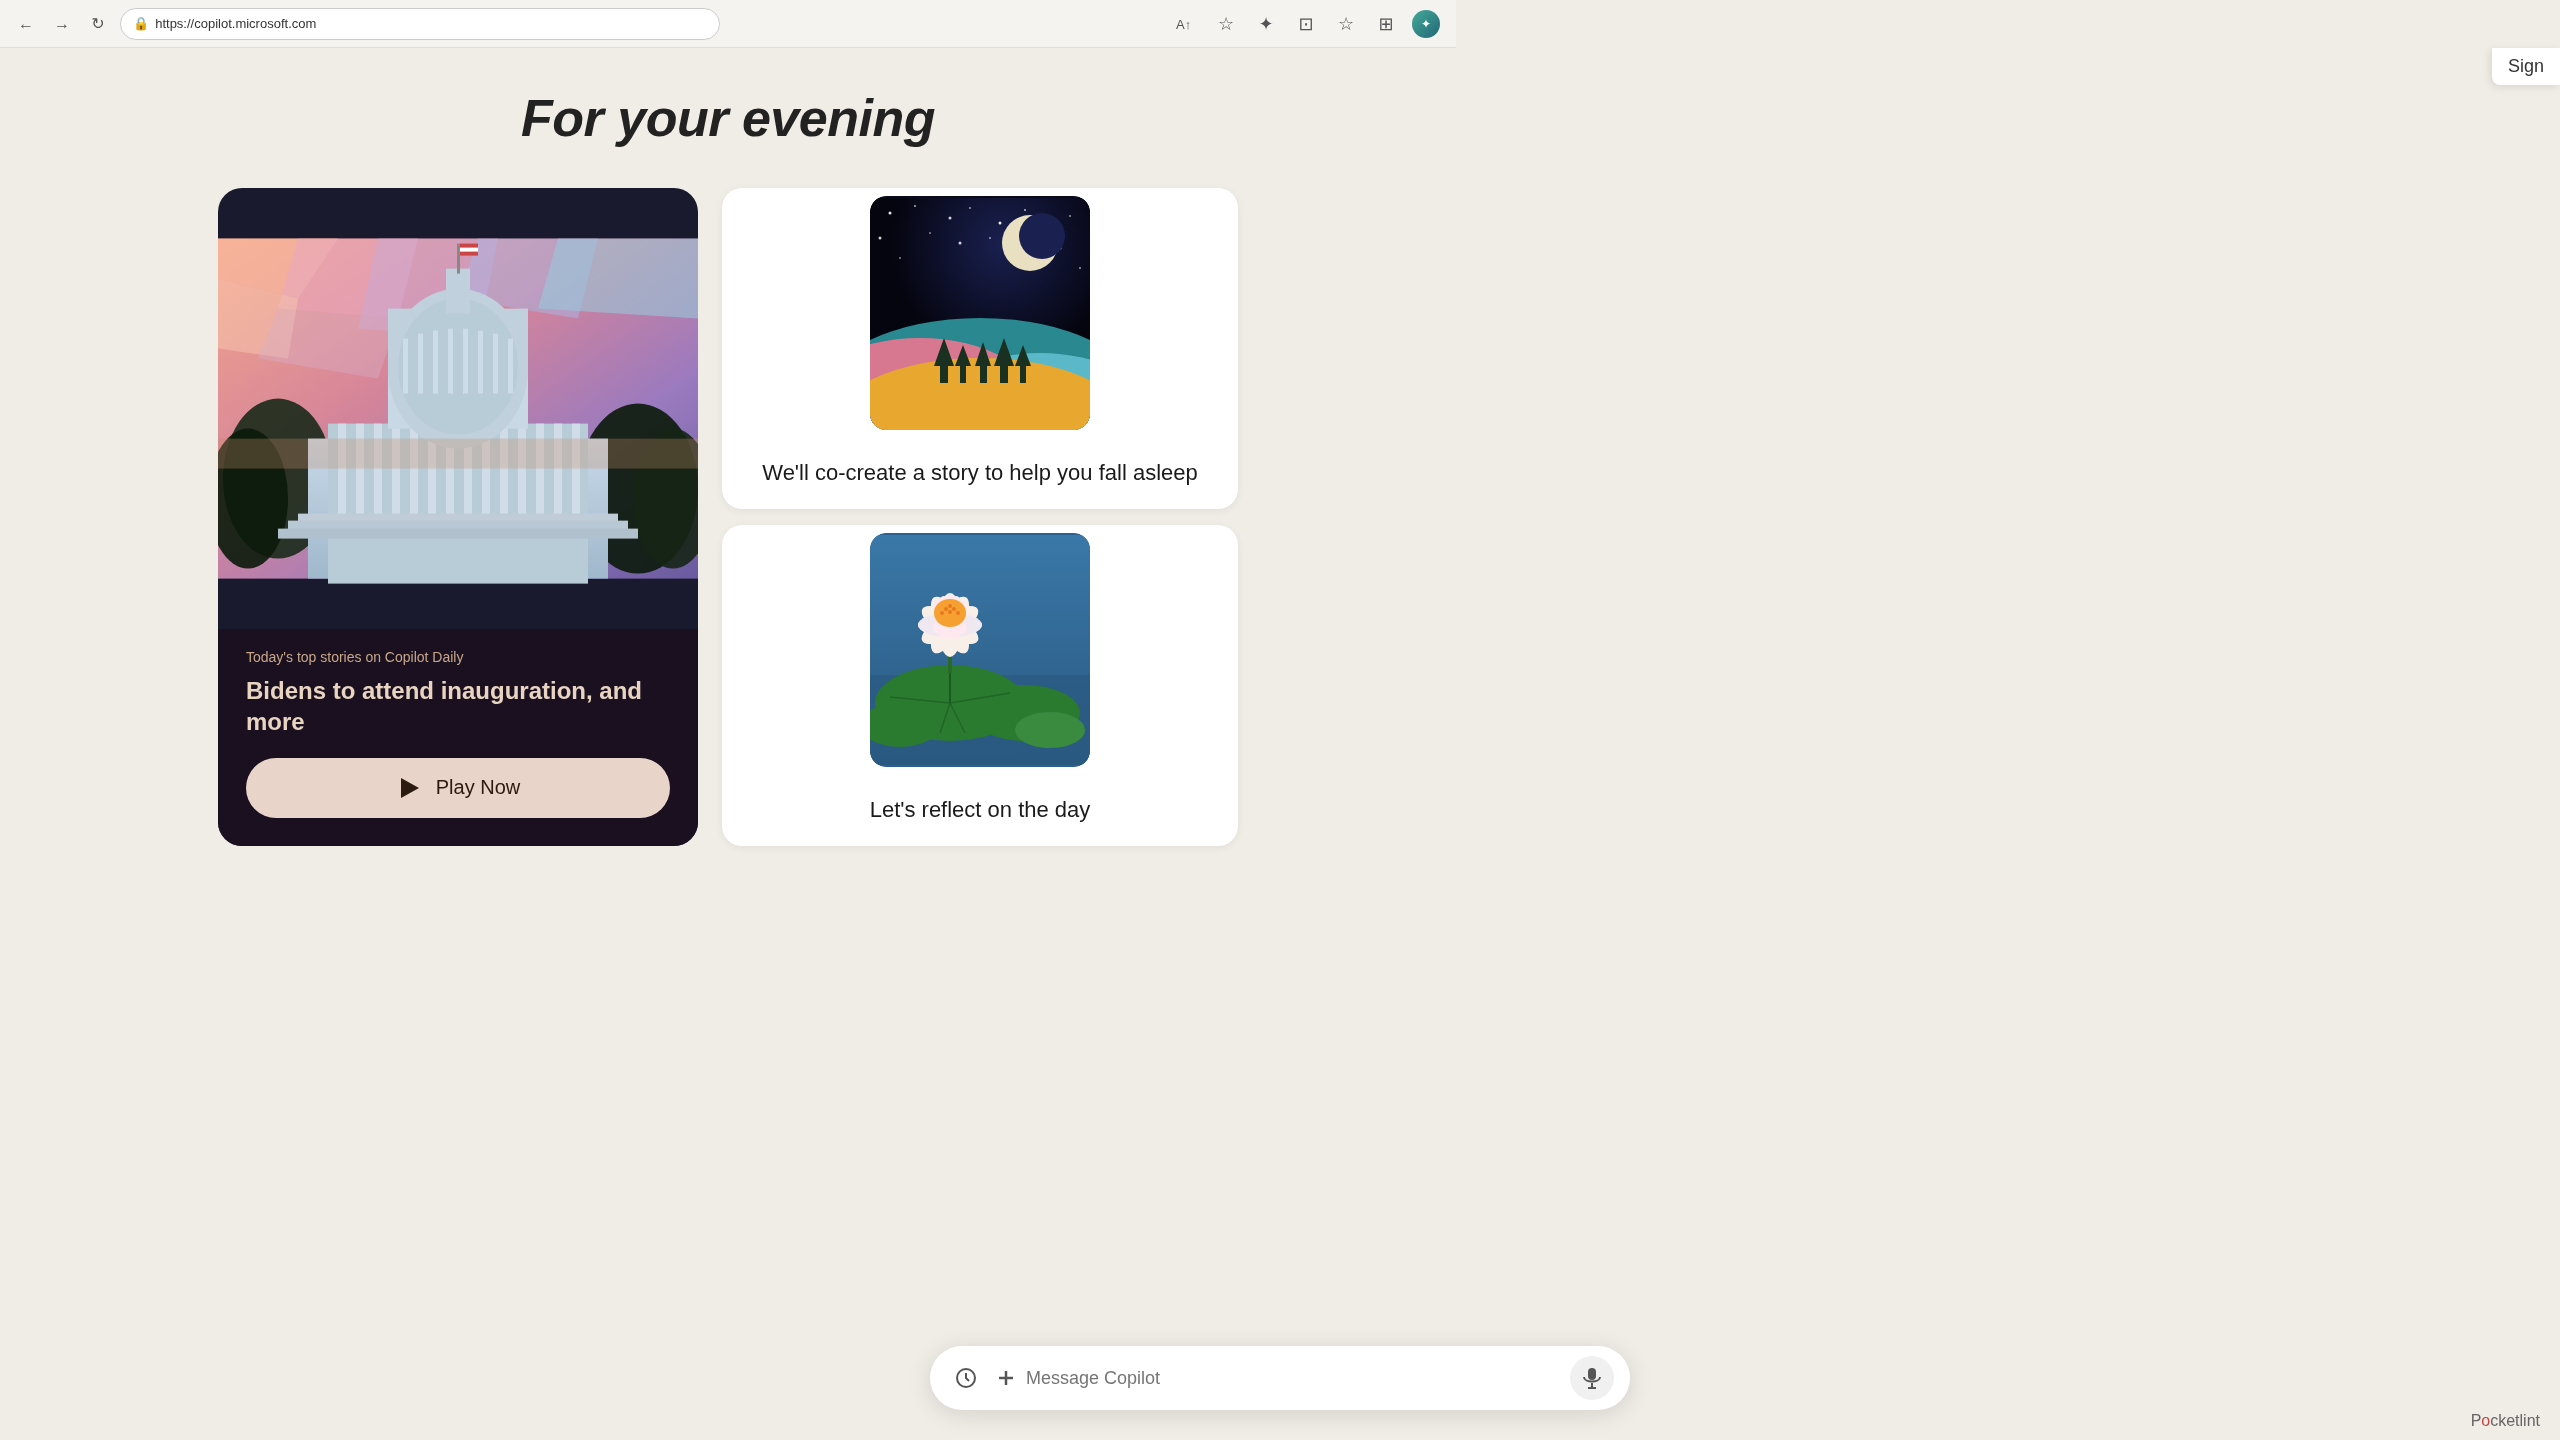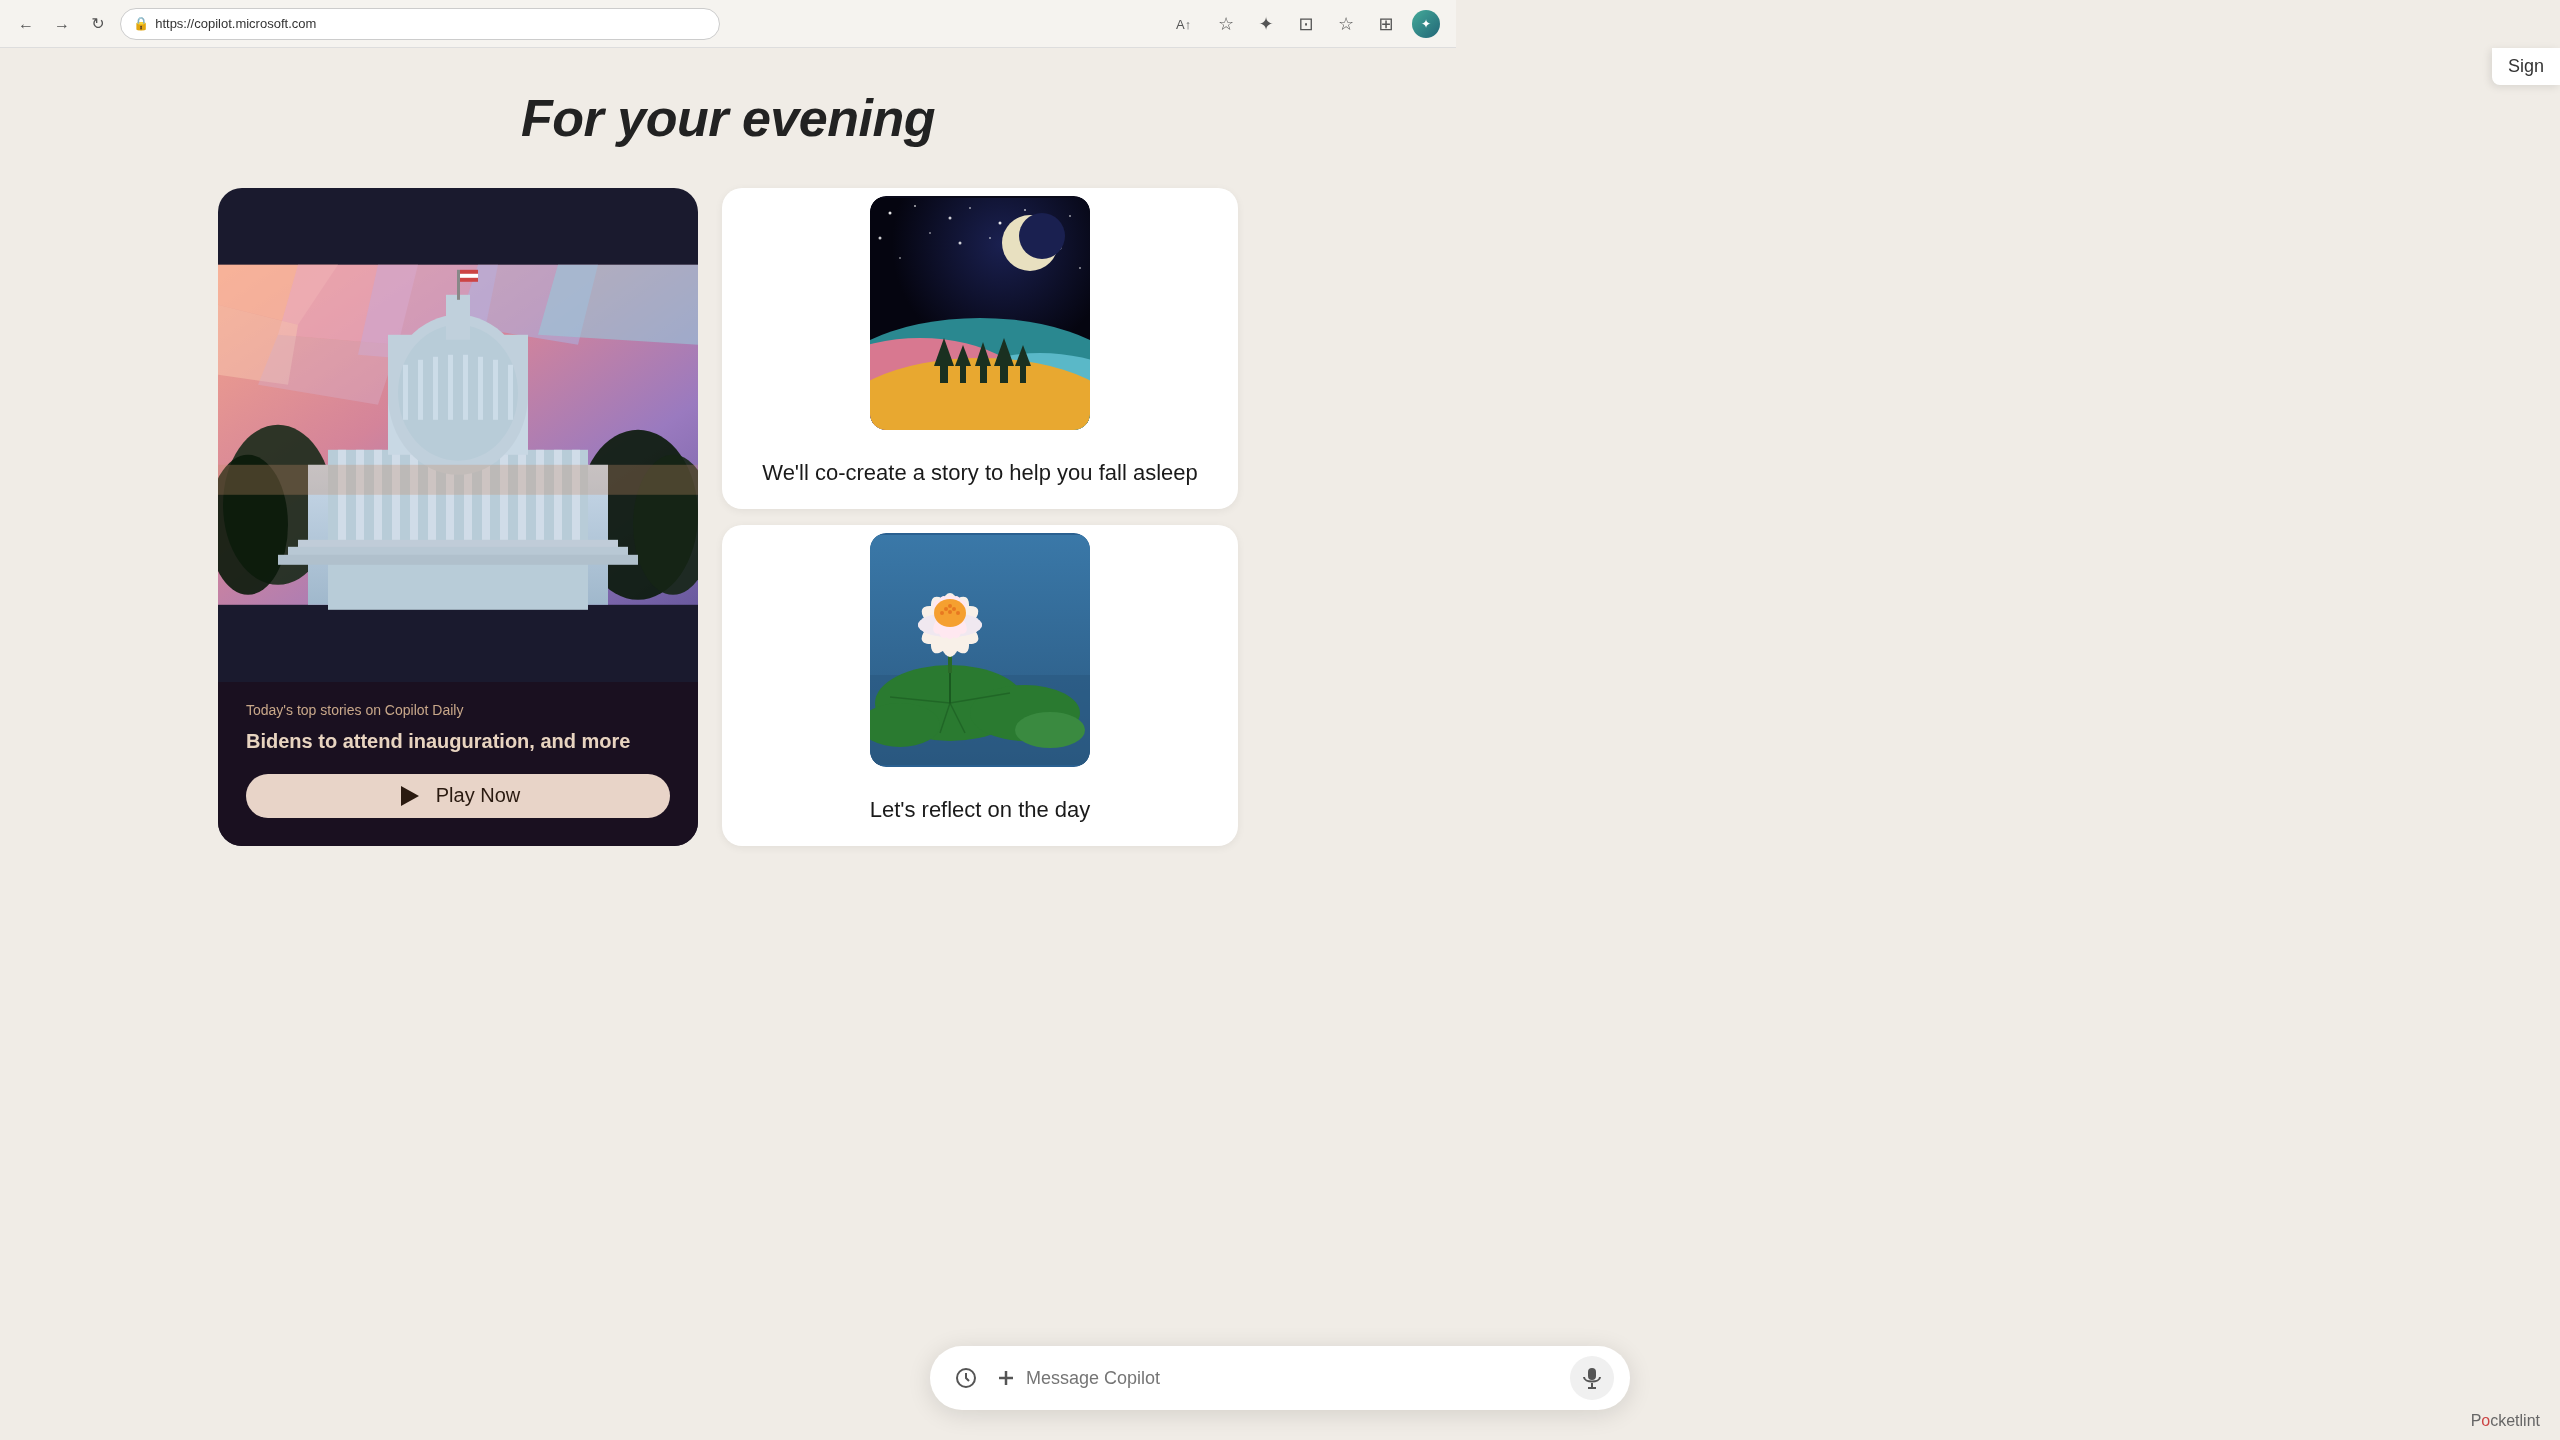--- a/index.html
+++ b/index.html
@@ -154,33 +154,33 @@
     }
 
     .card-subtitle {
       font-size: 14px;
       color: #c9a88a;
       margin-bottom: 10px;
       font-weight: 400;
     }
 
     .card-title {
-      font-size: 20px;
+      font-size: 24px;
       font-weight: 600;
       color: #e8d4c0;
       line-height: 1.3;
       margin-bottom: 20px;
     }
 
     .play-now-btn {
       width: 100%;
       background: #e8d4c8;
       border: none;
       border-radius: 50px;
-      height: 44px;
+      height: 60px;
       display: flex;
       align-items: center;
       justify-content: center;
       gap: 12px;
       cursor: pointer;
       font-size: 20px;
       font-weight: 500;
       color: #2a1a10;
     }
 

